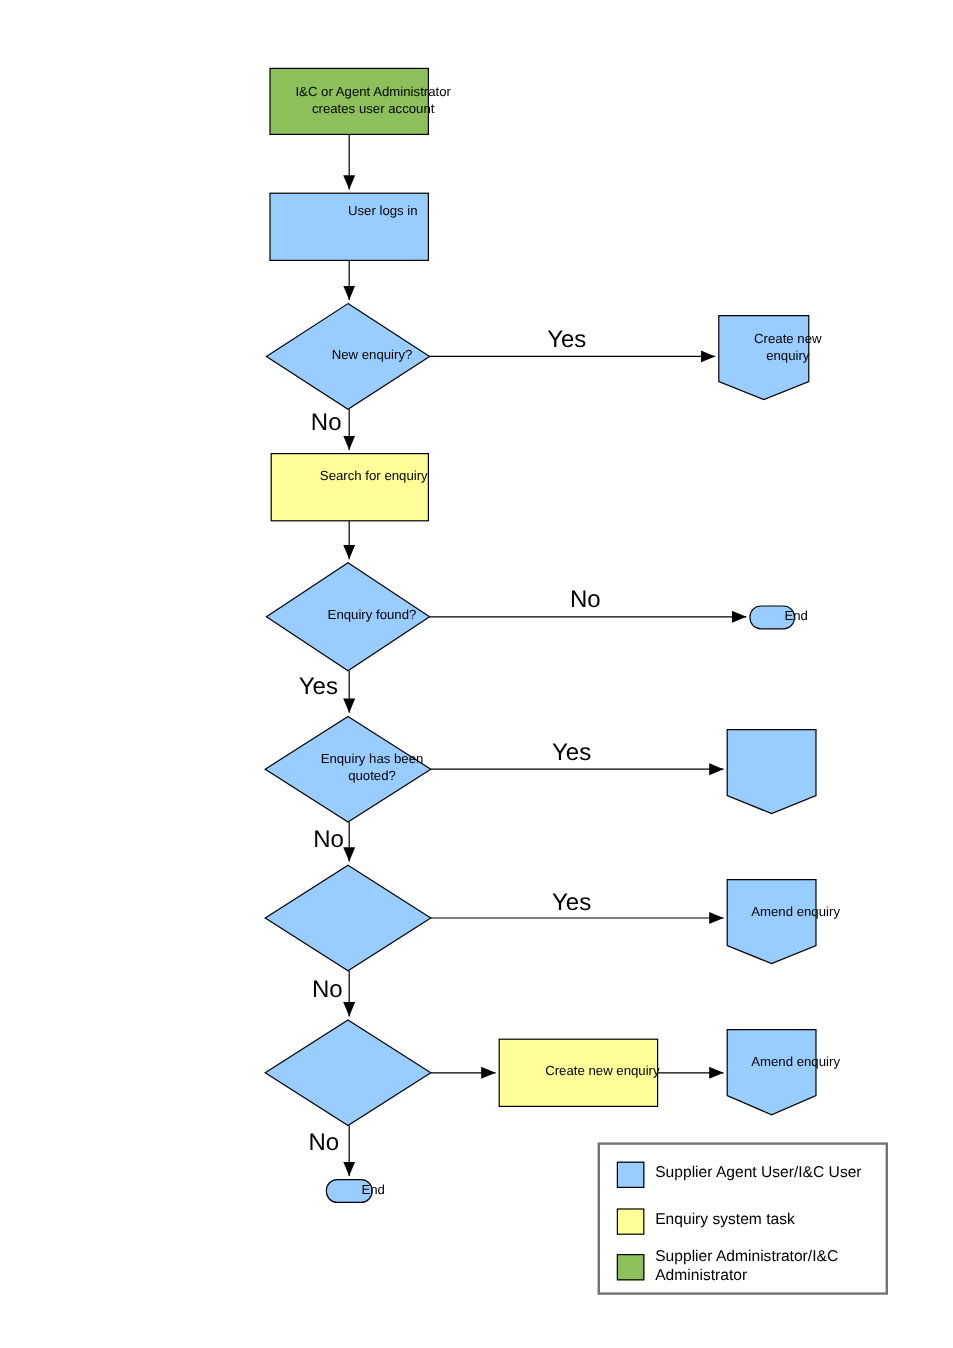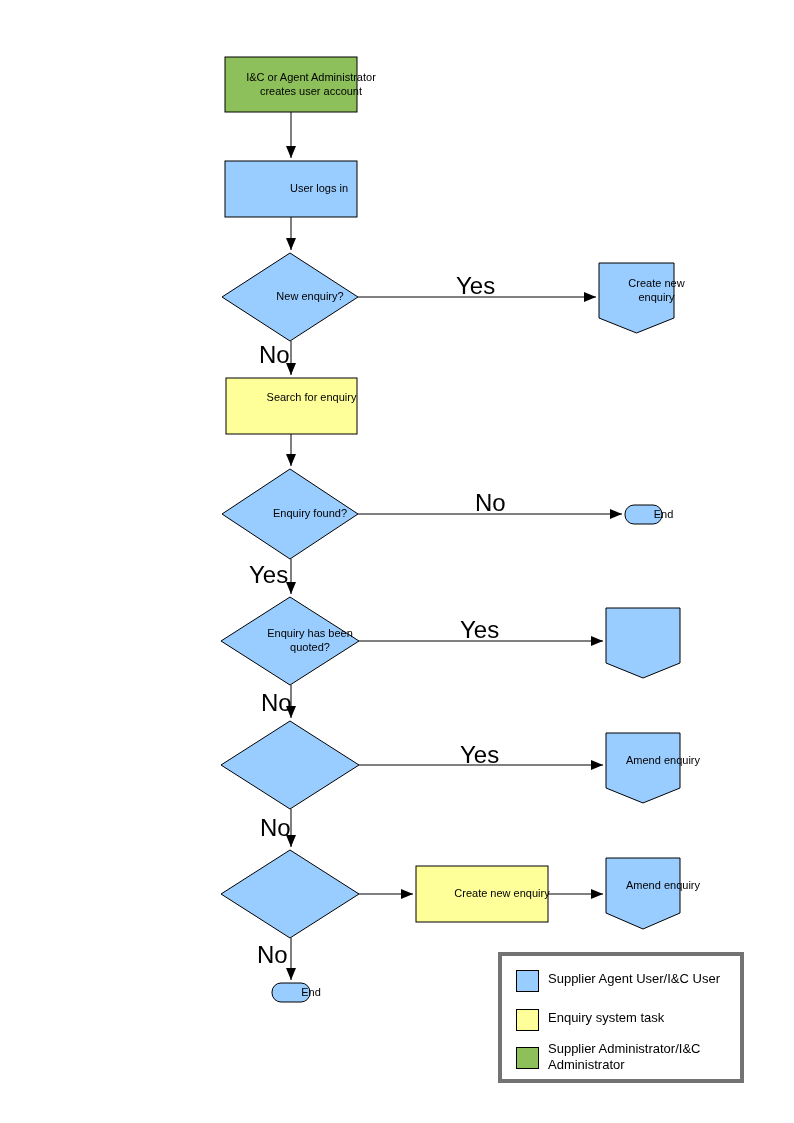--- a/index.html
+++ b/index.html
@@ -1,24 +1,24 @@
 <!DOCTYPE html>
 <html><head>
 <meta charset="utf-8">
 <style>
   html,body{margin:0;padding:0;background:#ffffff;}
   #page{position:relative;width:794px;height:1123px;background:#ffffff;
         font-family:"Liberation Sans",sans-serif;overflow:hidden;}
   #wires{position:absolute;left:0;top:0;width:794px;height:1123px;}
   .node-text{position:absolute;display:flex;align-items:center;justify-content:center;
              text-align:center;font-size:11px;line-height:1.25;color:#000;padding-left:20px;}
-  .edge-label{position:absolute;font-size:24px;color:#000;white-space:nowrap;}
+  .edge-label{position:absolute;font-size:20px;color:#000;white-space:nowrap;}
   .end-text{font-size:11px;}
   #legend{position:absolute;left:498px;top:952px;width:238px;height:123px;
-          border:4px solid #737373;background:#fff;}
+          border:2px solid #737373;background:#fff;}
   .legend-swatch{position:absolute;left:14px;width:21px;height:20px;border:1px solid #000;}
   .legend-label{position:absolute;left:46px;width:185px;font-size:13px;line-height:1.2;color:#000;}
 </style>
 </head>
 <body>
 
 <div id="page">
 
   <svg id="wires" viewBox="0 0 794 1123" xmlns="http://www.w3.org/2000/svg">
     <defs>
@@ -57,21 +57,21 @@
       <polygon points="290,721 359,765 290,809 221,765" fill="#99CCFF"></polygon>
       <polygon points="606,733 680,733 680,788 643,803 606,788" fill="#99CCFF"></polygon>
       <polygon points="290,850 359,894 290,938 221,894" fill="#99CCFF"></polygon>
       <rect x="416" y="866" width="132" height="56" fill="#FFFF99"></rect>
       <polygon points="606,858 680,858 680,913 643,929 606,913" fill="#99CCFF"></polygon>
       <rect x="272" y="983" width="38" height="19" rx="9" ry="9" fill="#99CCFF"></rect>
     </g>
   </svg>
 
   <div class="node-text" style="left:225px;top:57px;width:132px;height:55px;">I&amp;C or Agent Administrator creates user account</div>
-  <div class="node-text" style="left:225px;top:161px;width:148px;height:56px;border-radius:27px;">User logs in</div>
+  <div class="node-text" style="left:225px;top:149px;width:148px;height:56px;border-radius:27px;">User logs in</div>
   <div class="node-text" style="left:230px;top:253px;width:120px;height:88px;">New enquiry?</div>
   <div class="node-text" style="left:600px;top:263px;width:73px;height:55px;">Create new enquiry</div>
   <div class="node-text" style="left:226px;top:378px;width:131px;height:40px;">Search for enquiry</div>
   <div class="node-text" style="left:250px;top:469px;width:80px;height:90px;">Enquiry found?</div>
   <div class="node-text end-text" style="left:625px;top:505px;width:37px;height:19px;">End</div>
   <div class="node-text" style="left:245px;top:597px;width:90px;height:88px;">Enquiry has been quoted?</div>
   <div class="node-text" style="left:603px;top:733px;width:80px;height:55px;">Amend enquiry</div>
   <div class="node-text" style="left:416px;top:866px;width:132px;height:56px;">Create new enquiry</div>
   <div class="node-text" style="left:603px;top:858px;width:80px;height:55px;">Amend enquiry</div>
   <div class="node-text end-text" style="left:272px;top:983px;width:38px;height:19px;">End</div>

